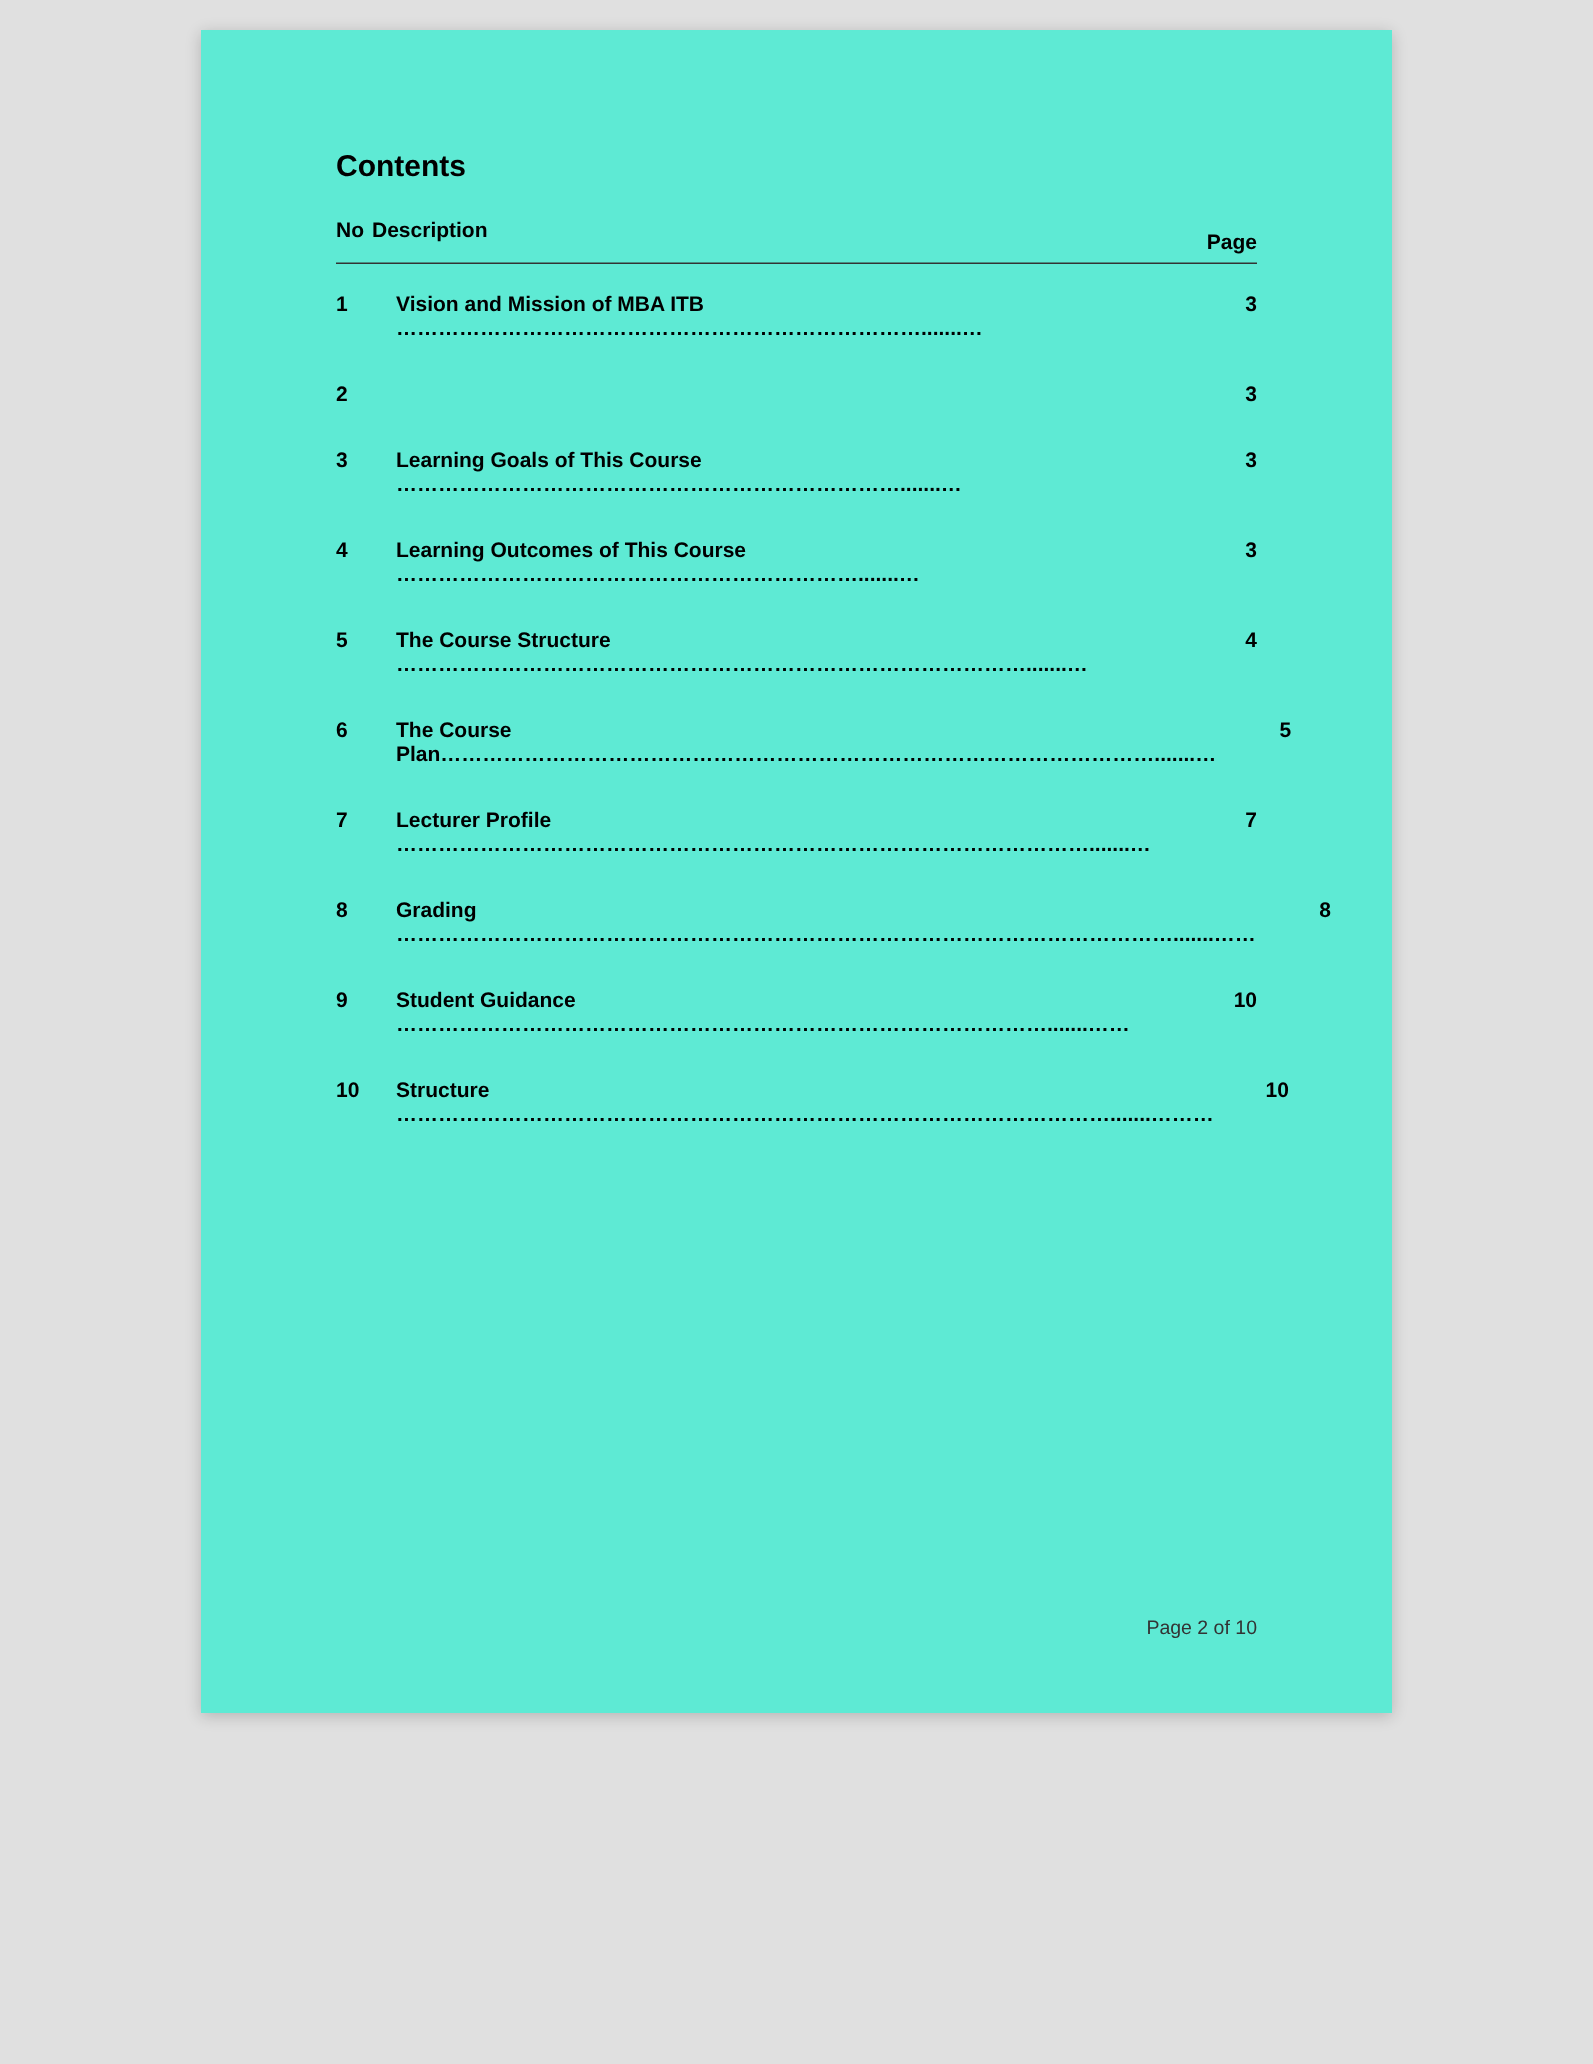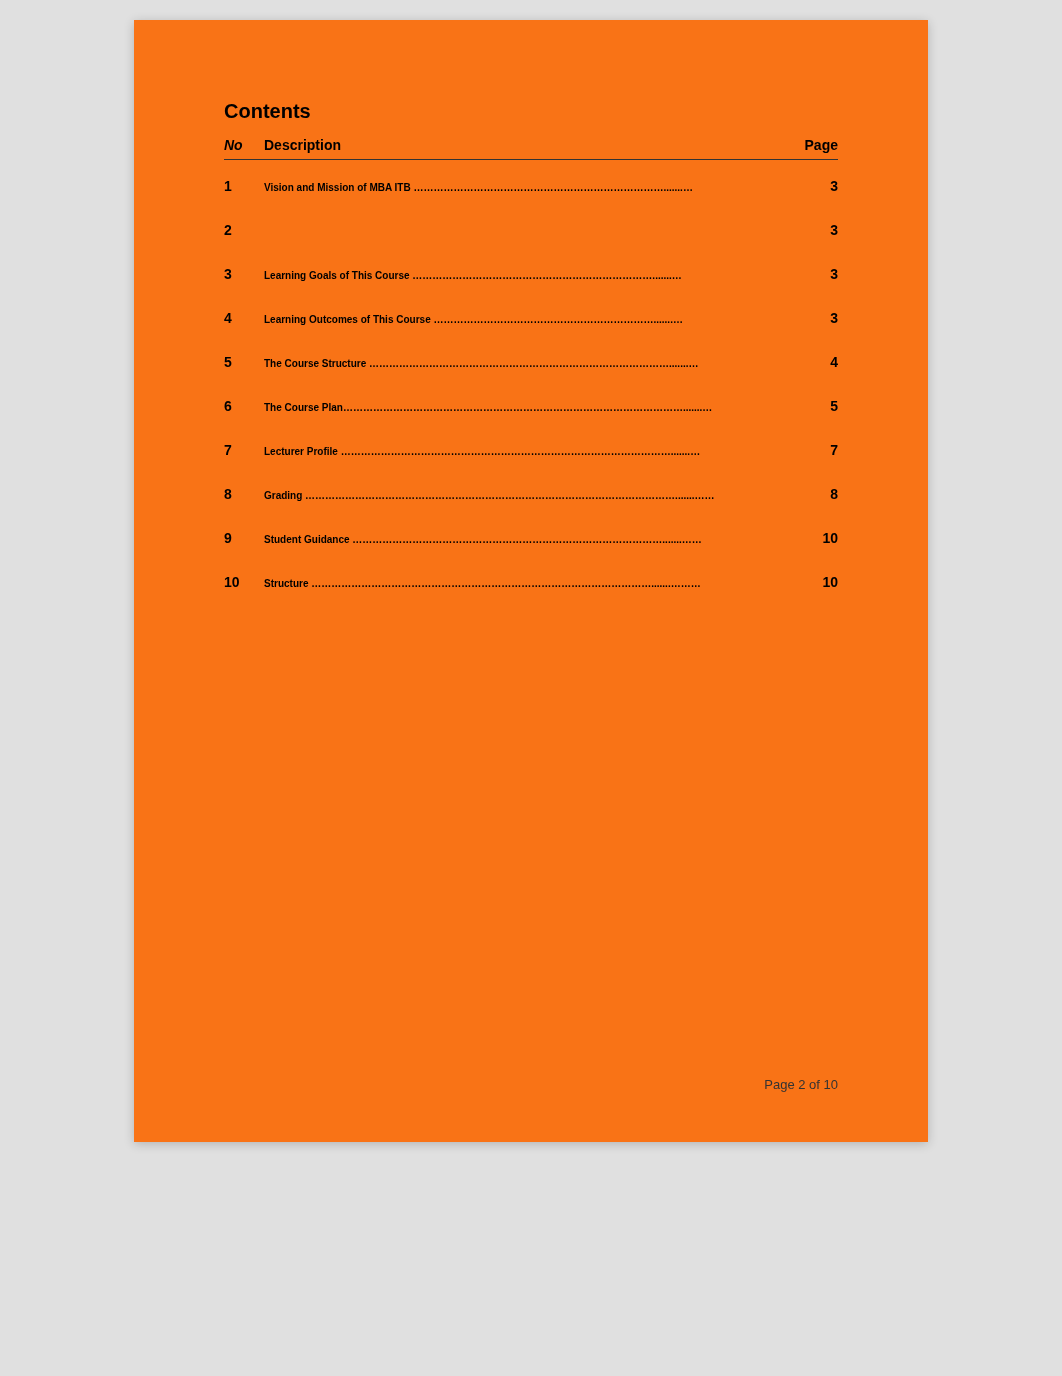--- a/index.html
+++ b/index.html
@@ -12,21 +12,21 @@
       background: #e0e0e0;
       display: flex;
       justify-content: center;
       align-items: flex-start;
       min-height: 100vh;
       padding: 20px;
       font-family: 'Times New Roman', Times, serif;
     }
 
     .page {
-      background: #f97316;
+      background: #5eead4;
       width: 794px;
       min-height: 1122px;
       padding: 80px 90px 80px 90px;
       box-shadow: 0 2px 10px rgba(0,0,0,0.2);
       position: relative;
     }
 
     .contents-title {
       font-size: 20px;
       font-weight: bold;
@@ -39,38 +39,38 @@
       justify-content: space-between;
       align-items: center;
       border-bottom: none;
       margin-bottom: 6px;
       font-family: Arial, sans-serif;
     }
 
     .table-header-no {
       font-size: 14px;
       font-weight: bold;
-      width: 40px;
+      width: 24px;
       font-family: Arial, sans-serif;
-      font-style: italic;
     }
 
     .table-header-desc {
       font-size: 14px;
       font-weight: bold;
       flex: 1;
       font-family: Arial, sans-serif;
     }
 
     .table-header-page {
       font-size: 14px;
       font-weight: bold;
       width: 50px;
       text-align: right;
       font-family: Arial, sans-serif;
+      margin-top: 16px;
     }
 
     .divider {
       border: none;
       border-top: 1.5px solid #333;
       margin-bottom: 4px;
     }
 
     .toc-row {
       display: flex;
@@ -81,21 +81,21 @@
     }
 
     .toc-no {
       font-size: 14px;
       font-weight: bold;
       width: 40px;
       flex-shrink: 0;
     }
 
     .toc-desc {
-      font-size: 10px;
+      font-size: 14px;
       font-weight: bold;
       flex: 1;
     }
 
     .toc-page {
       font-size: 14px;
       font-weight: bold;
       width: 50px;
       text-align: right;
       flex-shrink: 0;

